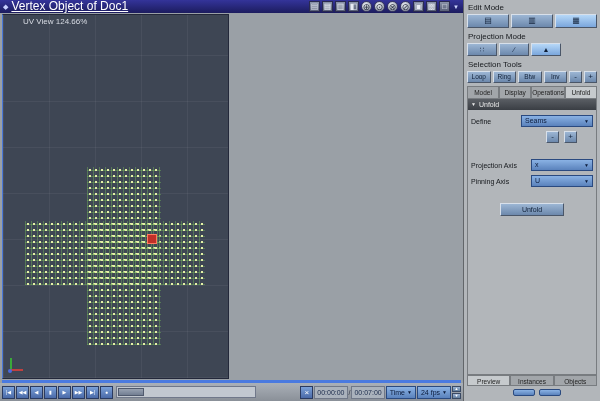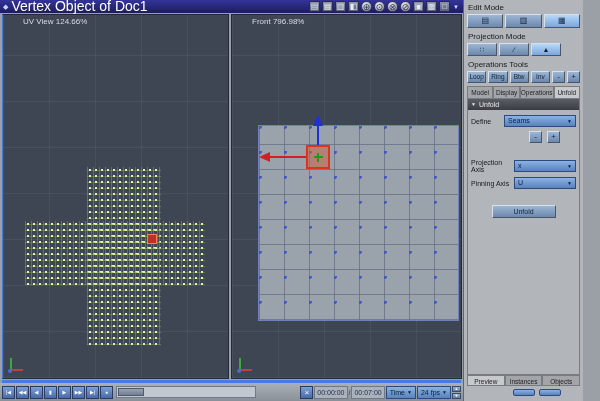--- a/index.html
+++ b/index.html
@@ -5,21 +5,21 @@
   * { margin:0; padding:0; box-sizing:border-box; }
   html,body { width:600px; height:401px; }
   body { font-family:"Liberation Sans", sans-serif; background:#8a8e94; overflow:hidden; }
   .app { position:relative; width:600px; height:401px; background:#9aa0a6; }
 
   
   .titlebar { position:absolute; left:0; top:0; width:463px; height:13px;
     background:linear-gradient(#34349a,#1c1c5e); display:flex; align-items:center;
     padding:0 3px; color:#fff; }
   .tb-diamond { font-size:7px; color:#c8d0ff; margin-right:3px; line-height:13px; }
-  .tb-title { font-size:14px; line-height:13px; white-space:nowrap; }
+  .tb-title { font-size:12px; line-height:13px; white-space:nowrap;text-decoration:underline; }
   .tb-icons { margin-left:auto; display:flex; align-items:center; gap:2px; }
   .tb-sq { width:11px; height:11px; background:linear-gradient(#8a93a8,#5a6278);
     border:1px solid #2a2a50; color:#e8ecf4; font-size:8px; line-height:9px; text-align:center; }
   .tb-circle { width:11px; height:11px; border-radius:50%;
     background:radial-gradient(circle at 35% 30%, #e8ecf2, #868e9c);
     color:#2a3040; font-size:9px; line-height:10px; text-align:center; border:1px solid #3a3a60; }
   .tb-chevron { font-size:6px; color:#cfd6ff; padding:0 1px; }
 
   
   .viewport { position:absolute; top:14px; height:365px; background-color:#3e4654;
@@ -84,21 +84,21 @@
   .tl-sep { font-size:7px; color:#2a3040; }
   .tl-dd { height:13px; background:linear-gradient(#8ab2e4,#5a82bc); border:1px solid #2a4a80;
     color:#0a1a3a; font-size:7px; line-height:11px; padding:0 3px; display:flex; gap:2px;
     align-items:center; flex:none; }
   .tl-dd .ddarrow { font-size:5px; }
   .tl-spin { display:flex; flex-direction:column; gap:1px; flex:none; }
   .tl-spin div { width:9px; height:6px; background:linear-gradient(#9ab2d4,#63809f);
     border:1px solid #3a4a64; color:#fff; font-size:4px; line-height:4px; text-align:center; }
 
   
-  .rpanel { position:absolute; left:463px; top:0; width:120px; height:401px;
+  .rpanel { position:absolute; left:463px; top:0; width:137px; height:401px;
     background:#b2b6ba; border-left:1px solid #62666a; display:flex; flex-direction:column;
     padding:2px 3px; color:#15181c; }
   .sec-label { font-size:8px; margin:1px 0 2px 1px; }
   .btnrow { display:flex; gap:2px; margin-bottom:3px; }
   .pbtn { background:linear-gradient(#9cb6d4,#6c88ac); border:1px solid;
     border-color:#d8e0ea #4a5668 #4a5668 #d8e0ea; color:#102038; text-align:center; }
   .pbtn.active { background:linear-gradient(#b6d8f8,#7aa6dc); }
   .editbtn { flex:1; height:14px; font-size:8px; line-height:12px; }
   .selbtn { width:30px; height:13px; font-size:7px; line-height:11px; }
   .toolbtn { flex:1; height:12px; font-size:6.5px; line-height:10px; }
@@ -161,37 +161,20 @@
     <div class="dotmesh mesh-h"></div>
     <div class="dotmesh mesh-v"></div>
     <div class="sel-square-uv"></div>
     <div class="gizmo">
       <div class="gy"></div>
       <div class="gx"></div>
       <div class="gz"></div>
     </div>
   </div>
 
-  <div class="viewport vp-right">
-    <div class="vp-label">Front 796.98%</div>
-    <div class="front-plane"></div>
-    <div class="arrow-head-v"></div>
-    <div class="arrow-line-v"></div>
-    <div class="arrow-head-h"></div>
-    <div class="arrow-line-h"></div>
-    <div class="manip-square">
-      <div class="cgh"></div>
-      <div class="cgv"></div>
-    </div>
-    <div class="gizmo">
-      <div class="gy"></div>
-      <div class="gx"></div>
-      <div class="gz"></div>
-    </div>
-  </div>
 
   <div class="range-bar"></div>
 
   <div class="timeline">
     <div class="tl-btn">|◀</div>
     <div class="tl-btn">◀◀</div>
     <div class="tl-btn">◀</div>
     <div class="tl-btn">▮</div>
     <div class="tl-btn">▶</div>
     <div class="tl-btn">▶▶</div>
@@ -226,21 +209,21 @@
       <div class="pbtn editbtn active">▦</div>
     </div>
 
     <div class="sec-label">Projection Mode</div>
     <div class="btnrow">
       <div class="pbtn selbtn">∷</div>
       <div class="pbtn selbtn">∕</div>
       <div class="pbtn selbtn active">▲</div>
     </div>
 
-    <div class="sec-label">Operations Tools</div>
+    <div class="sec-label">Selection Tools</div>
     <div class="btnrow">
       <div class="pbtn toolbtn">Loop</div>
       <div class="pbtn toolbtn">Ring</div>
       <div class="pbtn toolbtn">Btw</div>
       <div class="pbtn toolbtn">Inv</div>
       <div class="pbtn pm">-</div>
       <div class="pbtn pm">+</div>
     </div>
 
 

